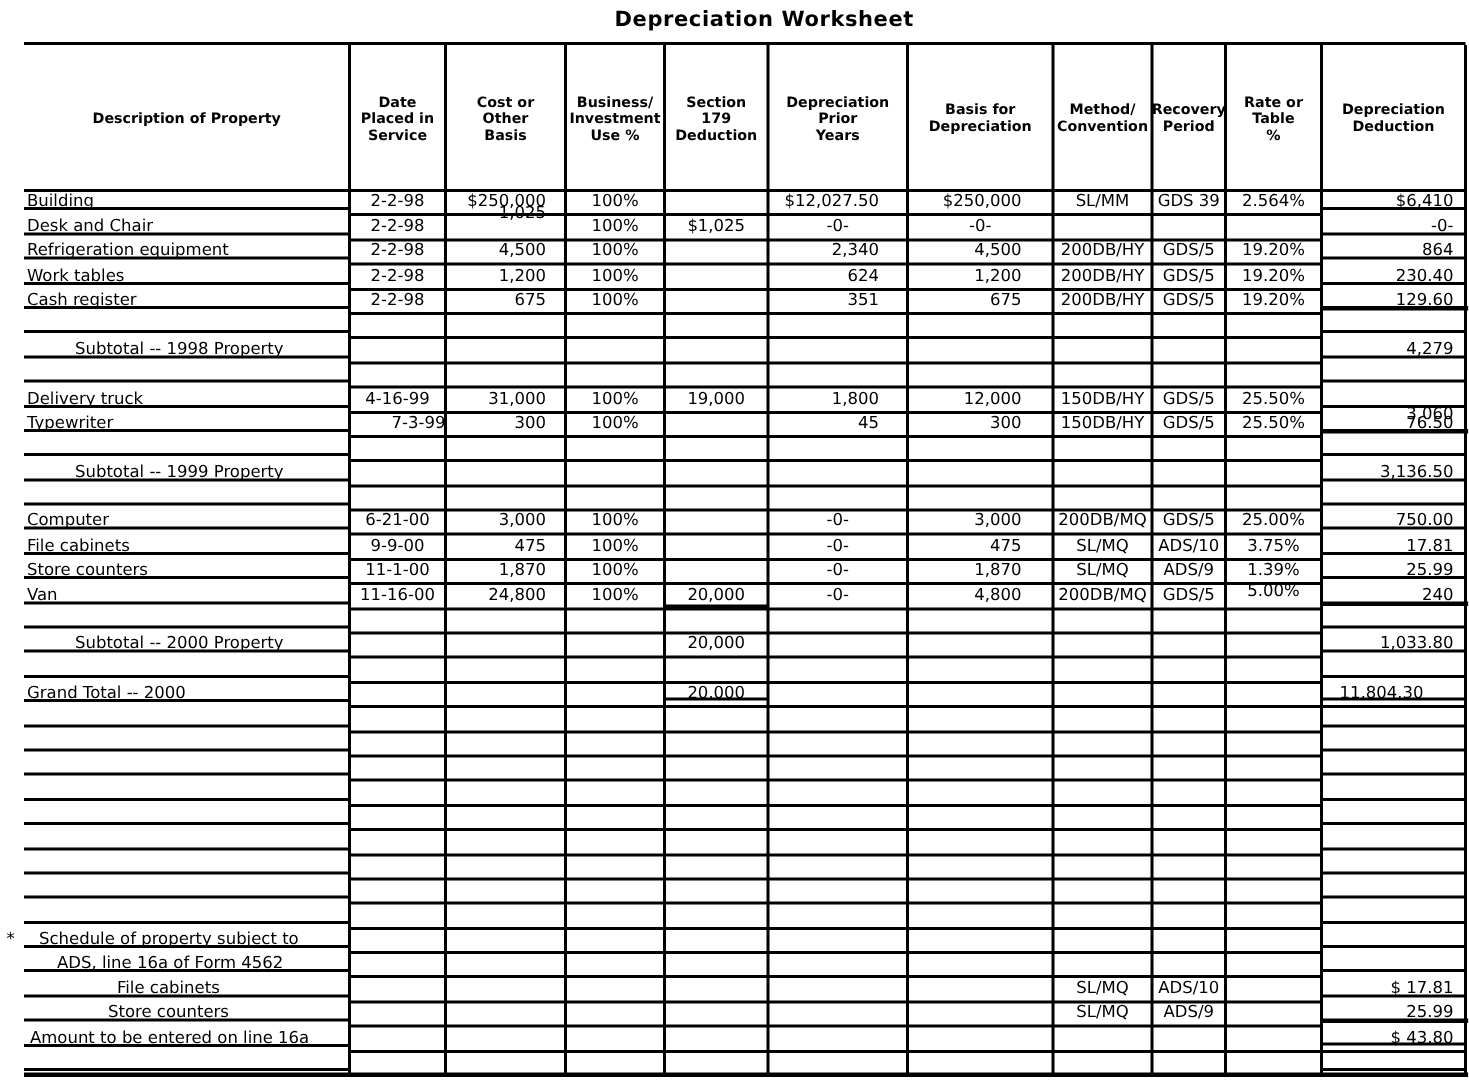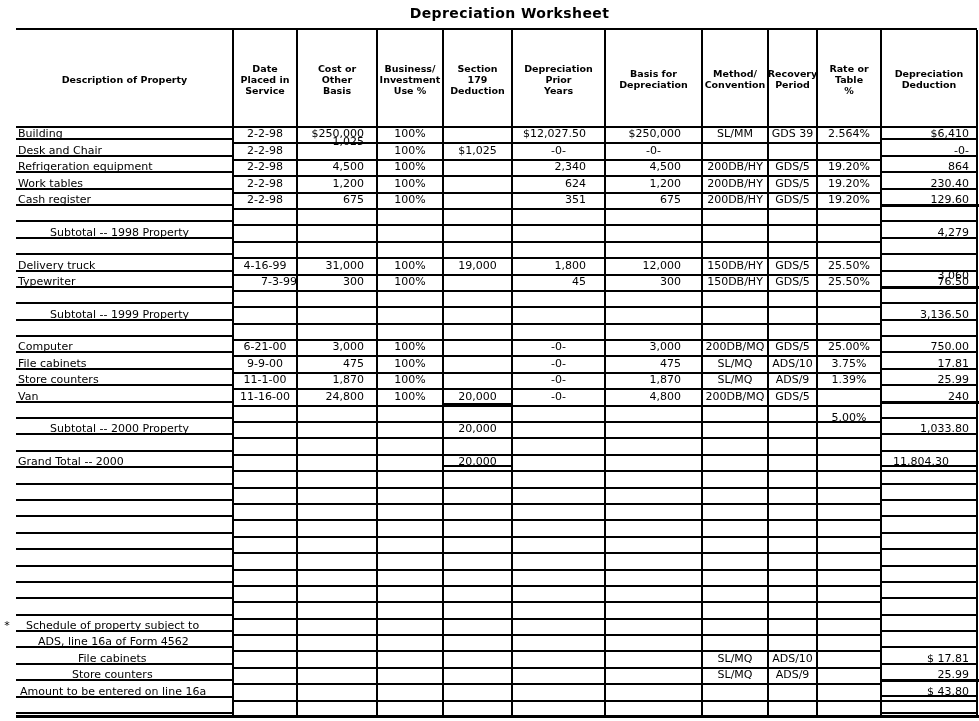--- a/index.html
+++ b/index.html
@@ -240,21 +240,21 @@
       <div class="ln" style="left: 233px; top: 404.611px; width: 648px; height: 2px;"></div>
       <div class="ln" style="left: 16px; top: 400.611px; width: 217px; height: 2px;"></div>
       <div class="ln" style="left: 881px; top: 400.611px; width: 98px; height: 3px;"></div>
       <div class="ln" style="left: 443px; top: 402.611px; width: 69px; height: 3px;"></div>
       <div class="cell" style="left: 16px; top: 389.61px; height: 14px; padding-left: 2px; width: 215px;">Van</div>
       <div class="cell center" style="left: 233px; top: 389.61px; width: 64px; height: 14px;">11-16-00</div>
       <div class="cell center" style="left: 377px; top: 389.61px; width: 66px; height: 14px;">100%</div>
       <div class="cell center" style="left: 443px; top: 389.61px; width: 69px; height: 14px;">20,000</div>
       <div class="cell center" style="left: 702px; top: 389.61px; width: 66px; height: 14px;">200DB/MQ</div>
       <div class="cell center" style="left: 768px; top: 389.61px; width: 49px; height: 14px;">GDS/5</div>
-      <div class="cell center" style="left: 817px; top: 411px; width: 64px; height: 14px;">5.00%</div>
+      <div class="cell center" style="left: 817px; top: 387px; width: 64px; height: 14px;">5.00%</div>
       <div class="cell right" style="left: 297px; top: 389.61px; height: 14px; padding-right: 0; width: 67px;">24,800</div>
       <div class="cell center" style="left: 512px; top: 389.61px; width: 93px; height: 14px;">-0-</div>
       <div class="cell right" style="left: 605px; top: 389.61px; height: 14px; padding-right: 21px; width: 76px;">4,800</div>
       <div class="cell right" style="left: 881px; top: 389.61px; height: 14px; padding-right: 8px; width: 88px;">240</div>
       <div class="ln" style="left: 233px; top: 421px; width: 648px; height: 2px;"></div>
       <div class="ln" style="left: 16px; top: 417px; width: 217px; height: 2px;"></div>
       <div class="ln" style="left: 881px; top: 417px; width: 96px; height: 2px;"></div>
       <div class="ln" style="left: 233px; top: 437.389px; width: 648px; height: 2px;"></div>
       <div class="ln" style="left: 16px; top: 433.389px; width: 217px; height: 2px;"></div>
       <div class="ln" style="left: 881px; top: 433.389px; width: 96px; height: 2px;"></div>

